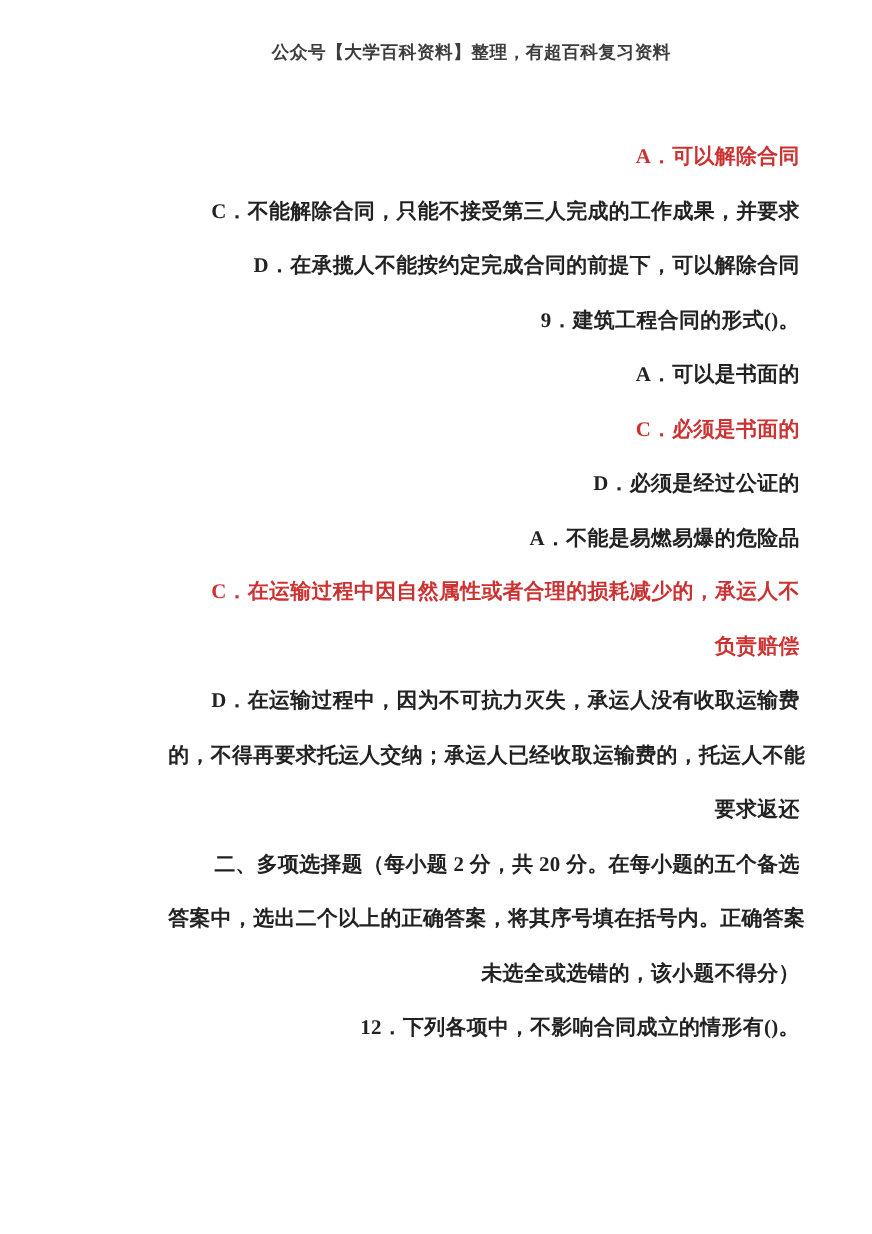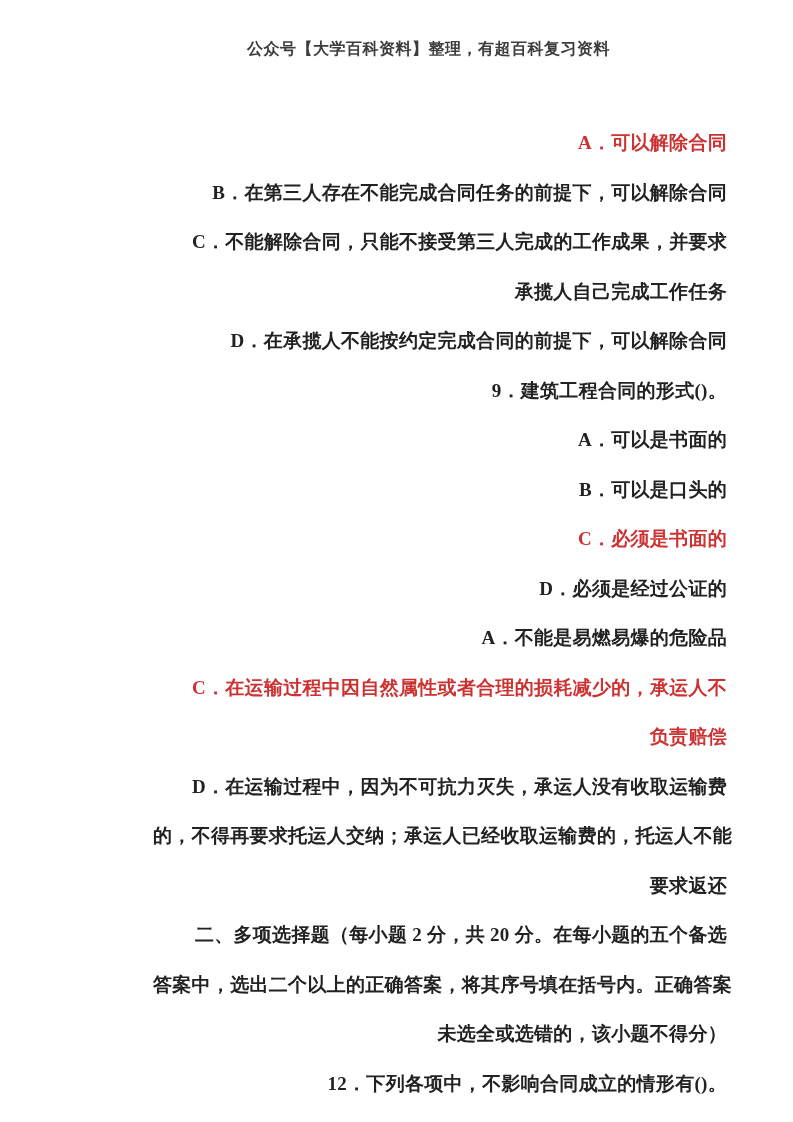--- a/index.html
+++ b/index.html
@@ -51,27 +51,24 @@
   .line.indent { padding-left: 39px; }
   .line.red { color: var(--red); }
 </style>
 </head>
 <body>
 
 <div class="page">
   <div class="doc-header">公众号【大学百科资料】整理，有超百科复习资料</div>
   <div class="content">
       <div class="line indent red">A．可以解除合同</div>
-      <div class="line indent">B．在第三人存在不能完成合同任务的前提下，可以解除合同</div>
       <div class="line indent">C．不能解除合同，只能不接受第三人完成的工作成果，并要求</div>
-      <div class="line">承揽人自己完成工作任务</div>
       <div class="line indent">D．在承揽人不能按约定完成合同的前提下，可以解除合同</div>
       <div class="line indent">9．建筑工程合同的形式()。</div>
       <div class="line indent">A．可以是书面的</div>
-      <div class="line indent">B．可以是口头的</div>
       <div class="line indent red">C．必须是书面的</div>
       <div class="line indent">D．必须是经过公证的</div>
       <div class="line indent">A．不能是易燃易爆的危险品</div>
       <div class="line indent red">C．在运输过程中因自然属性或者合理的损耗减少的，承运人不</div>
       <div class="line red">负责赔偿</div>
       <div class="line indent">D．在运输过程中，因为不可抗力灭失，承运人没有收取运输费</div>
       <div class="line">的，不得再要求托运人交纳；承运人已经收取运输费的，托运人不能</div>
       <div class="line">要求返还</div>
       <div class="line indent">二、多项选择题（每小题 2 分，共 20 分。在每小题的五个备选</div>
       <div class="line">答案中，选出二个以上的正确答案，将其序号填在括号内。正确答案</div>

